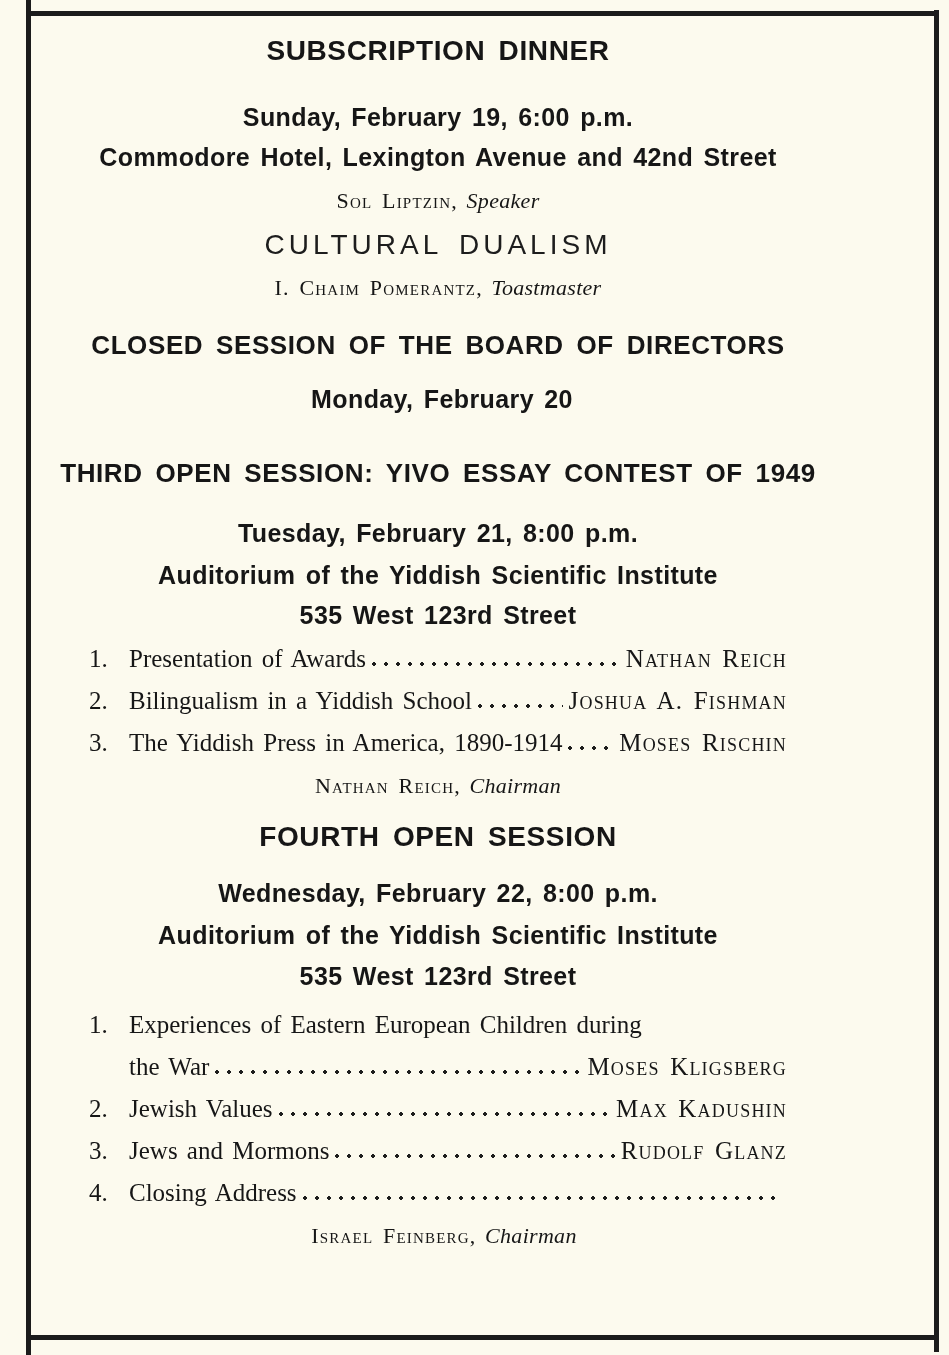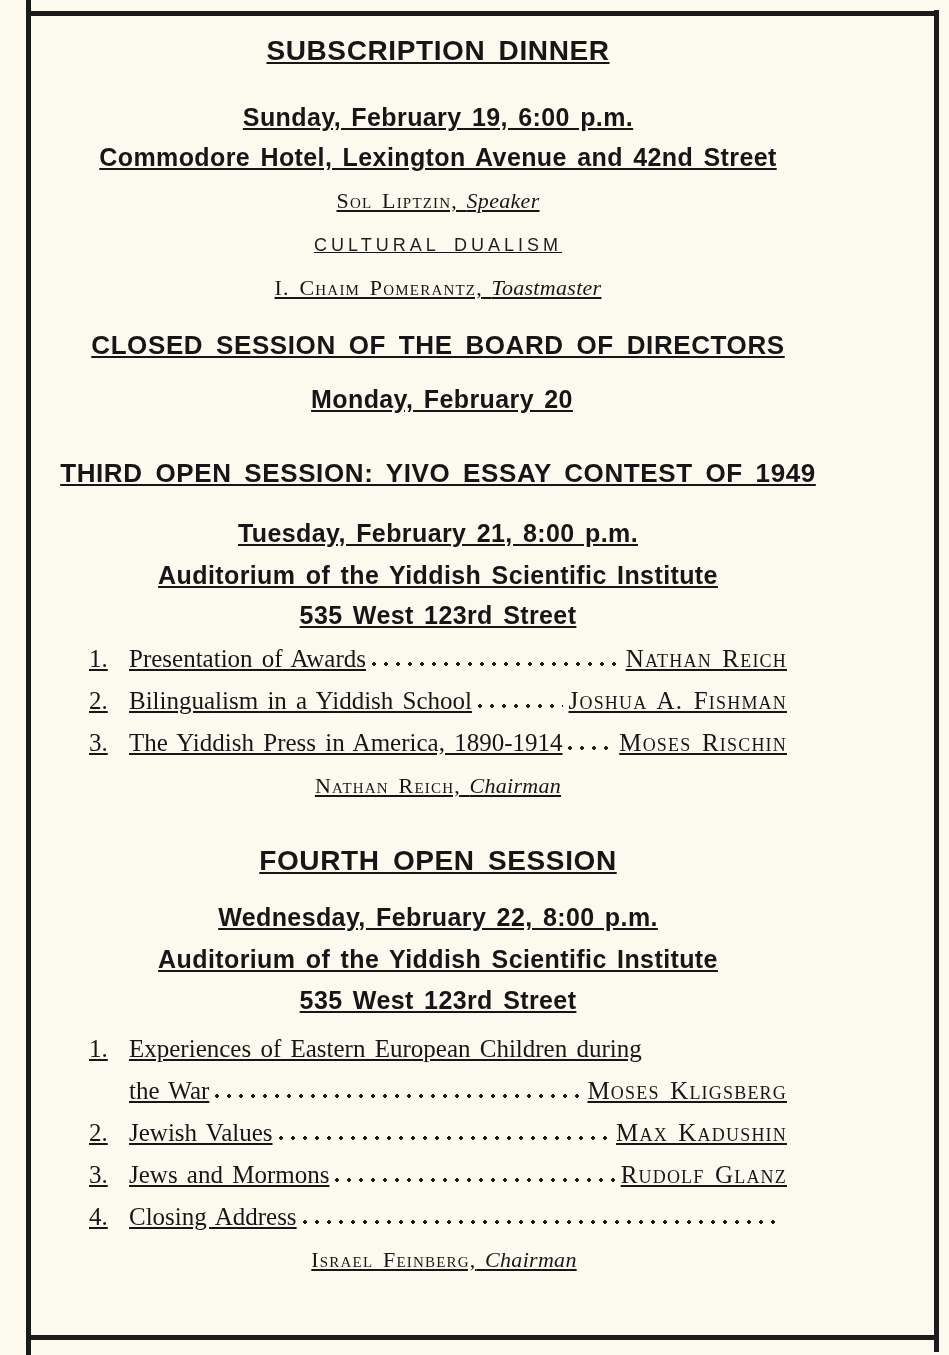--- a/index.html
+++ b/index.html
@@ -15,21 +15,20 @@
   .rule { position: absolute; background: #1b1b1b; }
   .rule-left   { left: 26px;  top: 0;      width: 5px;   height: 1355px; }
   .rule-top    { left: 30px;  top: 11px;   width: 908px; height: 5px; }
   .rule-right  { left: 934px; top: 10px;   width: 5px;   height: 1342px; }
   .rule-bottom { left: 30px;  top: 1335px; width: 909px; height: 5px; }
 
   
   .content {
     position: absolute; left: 31px; top: 12px; width: 814px;
     text-align: center;
-    text-decoration: underline;
   }
 
   
   .h-sans {
     font-family: "Liberation Sans", sans-serif;
     font-weight: 700;
     letter-spacing: 0.6px;
     word-spacing: 5px;
     line-height: 34px;
     font-size: 28px;
@@ -40,21 +39,21 @@
     font-weight: 700;
     letter-spacing: 0.4px;
     word-spacing: 3px;
     font-size: 25px;
     line-height: 30px;
   }
   
   .topic-line {
     font-family: "Liberation Sans", sans-serif;
     font-weight: 400;
-    font-size: 18px;
+    font-size: 28px;
     letter-spacing: 4px;
     word-spacing: 6px;
     line-height: 32px;
     color: #1d1d1d;
   }
   
   .sc-line {
     font-family: "Liberation Serif", serif;
     font-size: 22px;
     line-height: 32px;
@@ -95,21 +94,21 @@
   .mt-toast   { margin-top: 11px; }
   .mt-sobel   { margin-top: 8px;  }
   .mt-closed  { margin-top: 24px; }
   .mt-monday  { margin-top: 22px; margin-left: 8px; }
   .mt-third   { margin-top: 42px; }
   .mt-tues    { margin-top: 28px; }
   .mt-aud     { margin-top: 12px; }
   .mt-street  { margin-top: 10px; }
   .mt-list3   { margin-top: 14px; }
   .mt-chair3  { margin-top: 8px;  }
-  .mt-fourth  { margin-top: 42px; }
+  .mt-fourth  { margin-top: 18px; }
   .mt-wed     { margin-top: 24px; text-align: center; }
   .mt-aud2    { margin-top: 12px; }
   .mt-street2 { margin-top: 11px; }
   .mt-list4   { margin-top: 19px; }
   .mt-chair4  { margin-top: 5px; padding-left: 12px;  }
 </style>
 </head>
 <body>
 
 <div>

